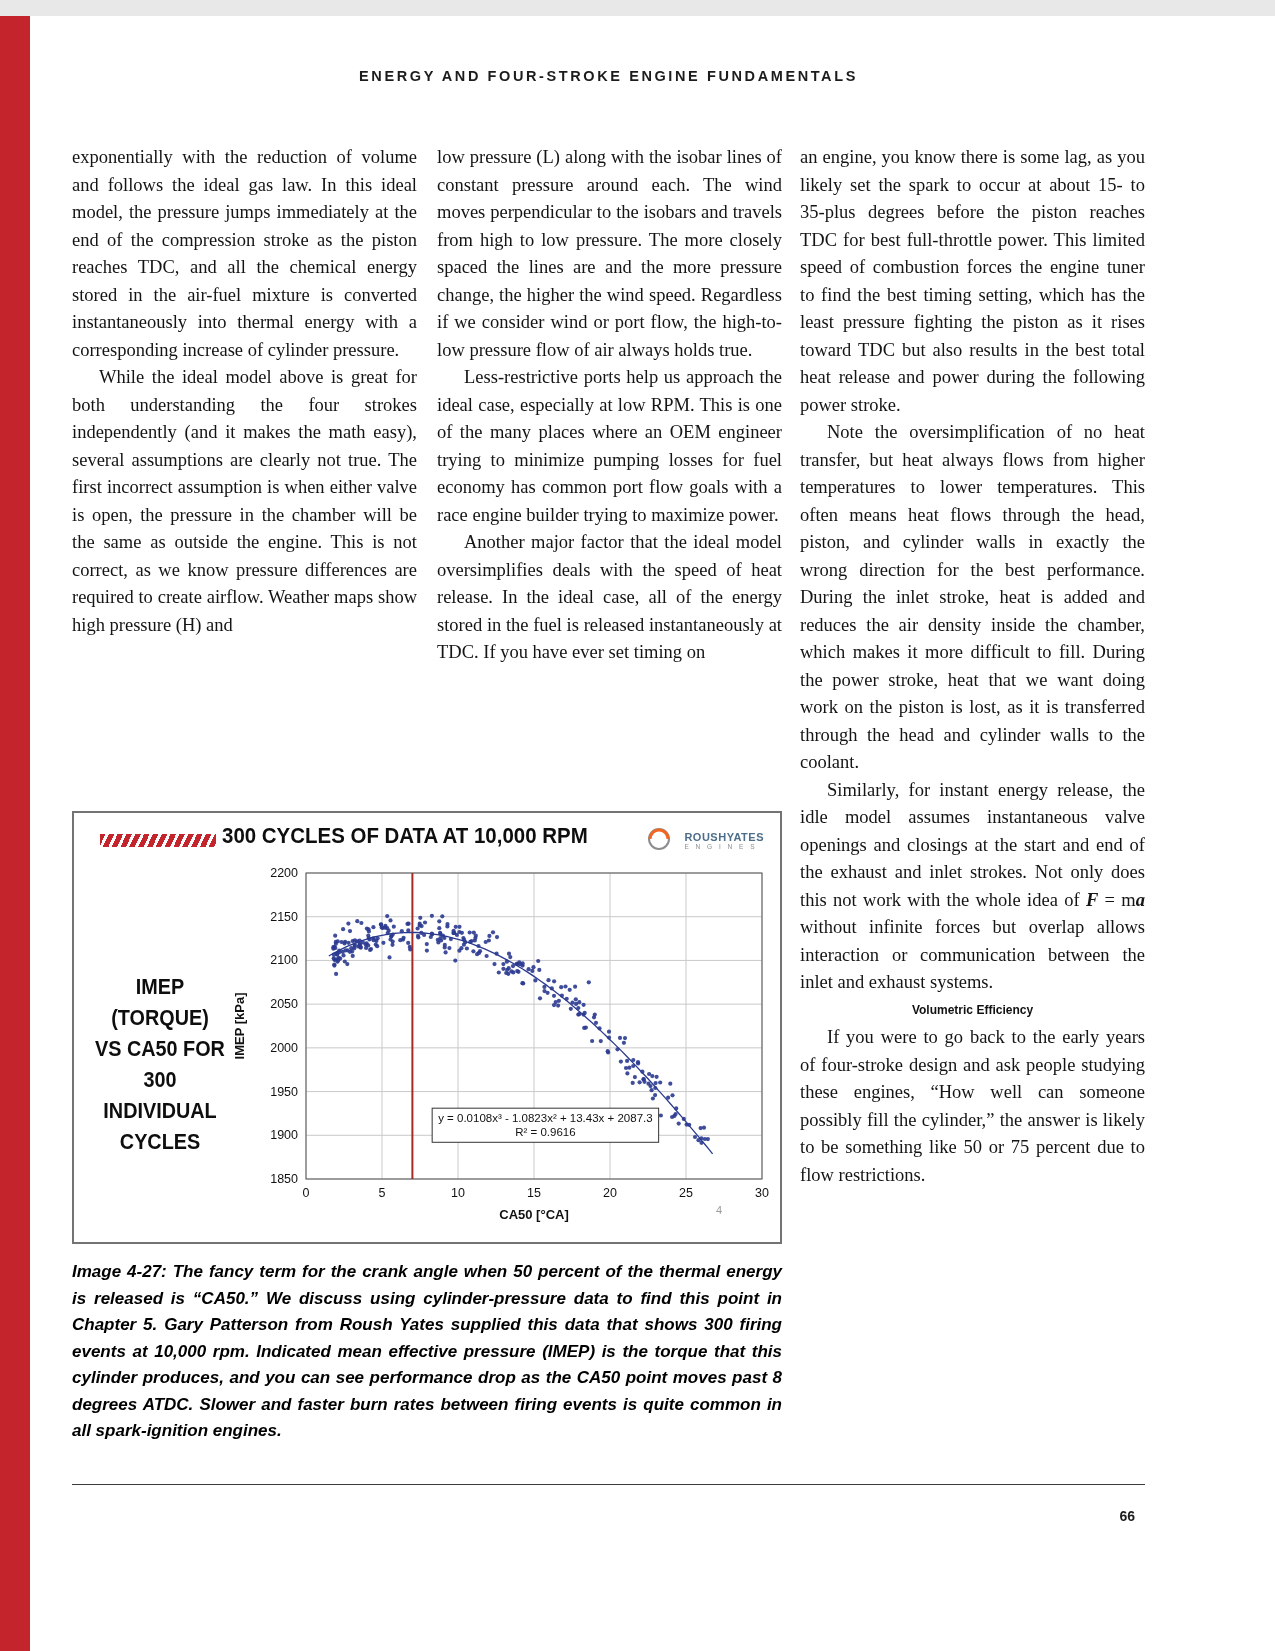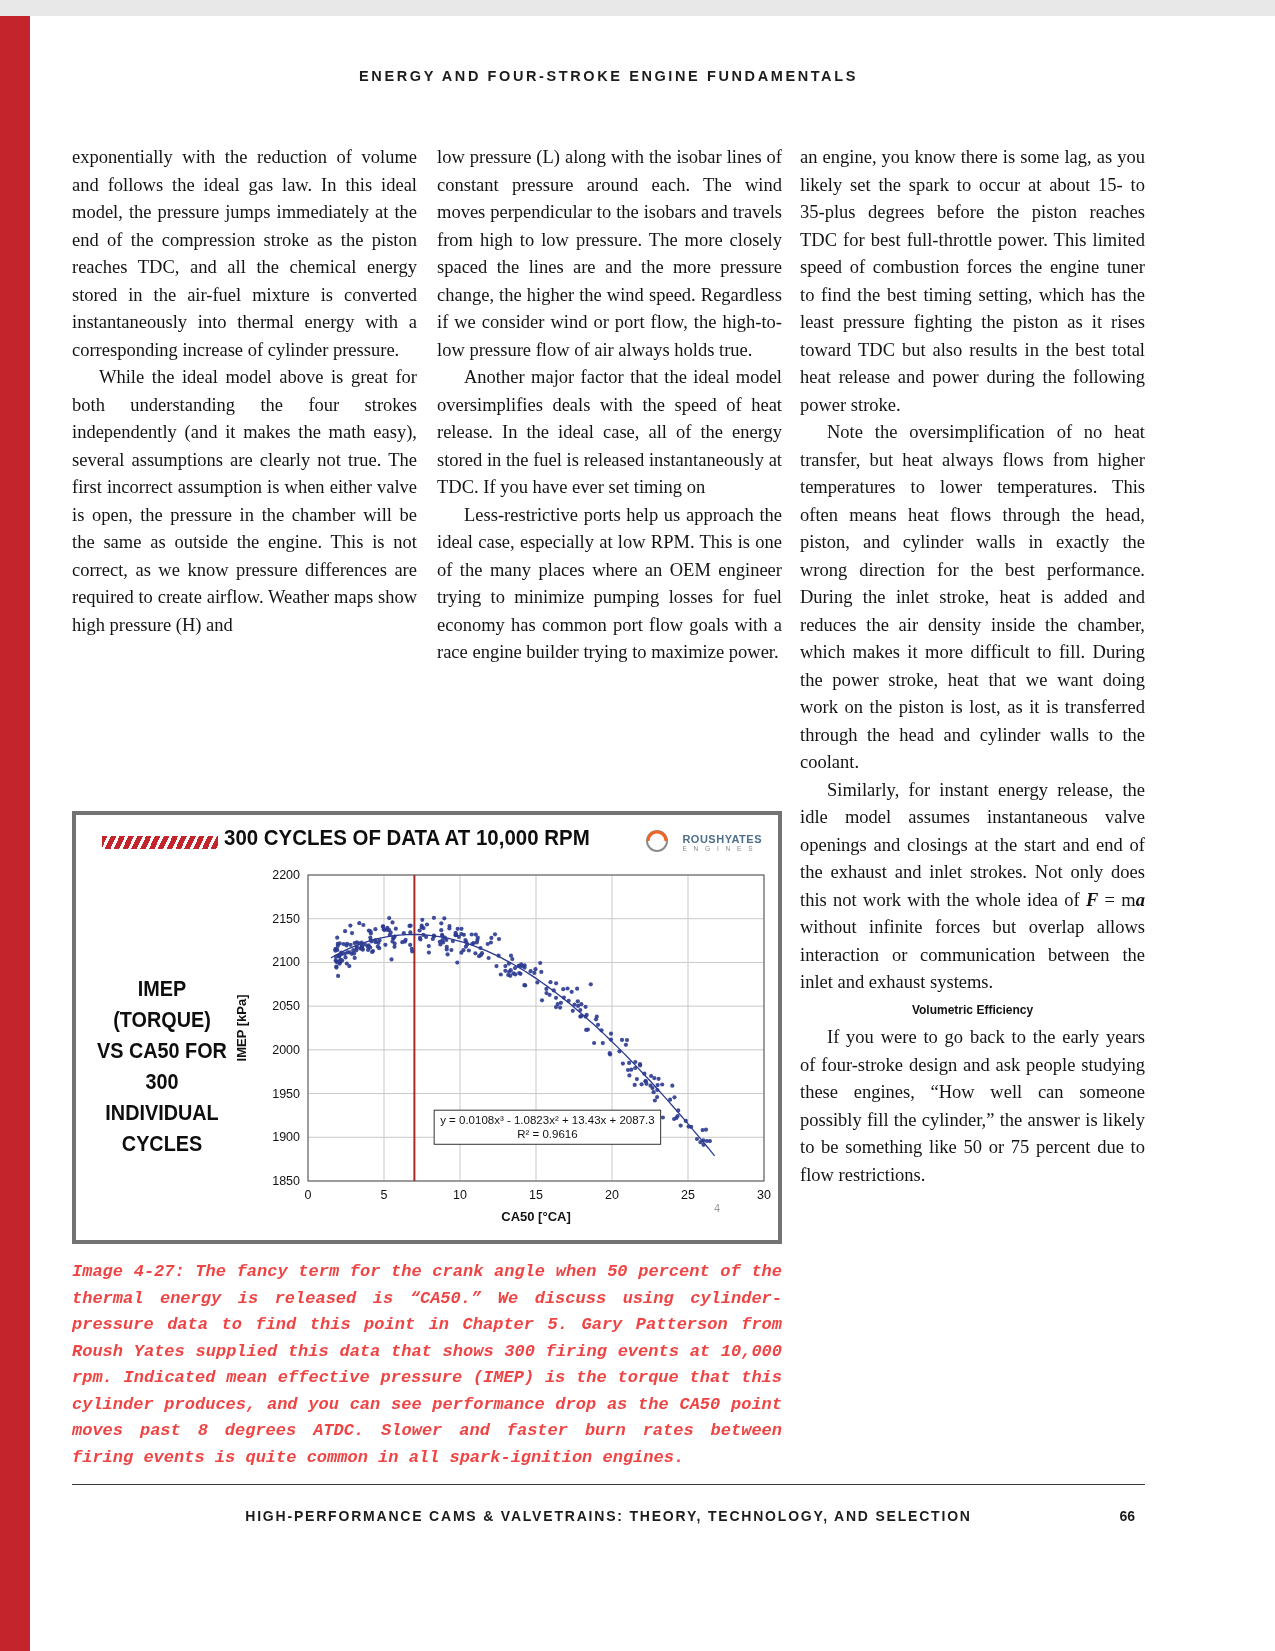--- a/index.html
+++ b/index.html
@@ -16,43 +16,43 @@
   .col3{left:800px;}
   .col p{margin:0;}
   .col p.indent{text-indent:27px;}
   .subhead-italic{font-family:"Liberation Sans",sans-serif;font-style:italic;
         font-size:17px;color:#2e2e2e;margin:16px 0 8px 0;text-align:left;}
   .section-head{font-family:"Liberation Sans",sans-serif;font-weight:bold;
         font-size:12px;text-align:center;margin:22px 0 18px 0;color:#111;}
   .bi{font-weight:bold;font-style:italic;}
   
   .figure{position:absolute;left:72px;top:795px;width:710px;height:433px;
-        background:#ffffff;border:4px solid #737373;box-sizing:border-box;}
+        background:#ffffff;border:2px solid #737373;box-sizing:border-box;}
   .hatch{position:absolute;left:26px;top:21px;width:116px;height:13px;
         background:repeating-linear-gradient(115deg,#c4242b 0 5px,#ffffff 5px 8px);}
   .fig-title{position:absolute;left:148px;top:10px;font-family:"Liberation Sans",sans-serif;
         font-weight:bold;font-size:22px;color:#0e0e0e;transform:scaleX(0.93);
         transform-origin:left center;white-space:nowrap;}
   .logo{position:absolute;right:16px;top:14px;display:flex;align-items:center;gap:13px;}
   .logo-texts{display:flex;flex-direction:column;line-height:1.1;}
   .logo-main{font-family:"Liberation Sans",sans-serif;font-weight:bold;font-size:11px;
         color:#4d6e8a;letter-spacing:0.5px;}
   .logo-sub{font-family:"Liberation Sans",sans-serif;font-size:6.5px;color:#8a8d8f;
         letter-spacing:2.5px;}
   .side-label{position:absolute;left:10px;top:158px;width:152px;text-align:center;
         font-family:"Liberation Sans",sans-serif;font-weight:bold;font-size:22px;
         line-height:31px;color:#0e0e0e;white-space:pre-line;transform:scaleX(0.9);
         transform-origin:center;}
   .chart-wrap{position:absolute;left:140px;top:48px;width:560px;height:378px;}
   .chart-wrap svg{font-family:"Liberation Sans",sans-serif;}
   .slide-num{position:absolute;right:58px;bottom:26px;font-family:"Liberation Sans",sans-serif;
         font-size:11px;color:#9a9a9a;}
   .caption{position:absolute;left:72px;top:1243px;width:710px;
-        font-family:Liberation Mono, monospace;font-weight:bold;font-style:italic;
-        font-size:17px;line-height:26.5px;text-align:justify;color:#ef4444;}
+        font-family:Liberation Sans, sans-serif;font-weight:bold;font-style:italic;
+        font-size:17px;line-height:26.5px;text-align:justify;color:#000000;}
   .footer-rule{position:absolute;left:72px;top:1468px;width:1073px;height:1px;background:#3a3a3a;}
   .footer{position:absolute;left:72px;top:1492px;width:1073px;
         font-family:"Liberation Sans",sans-serif;font-weight:bold;font-size:14px;
         letter-spacing:1.8px;color:#1c1c1c;text-align:center;}
   .page-num{position:absolute;right:10px;top:0;letter-spacing:0;}
 </style>
 </head>
 <body>
 
 <div class="page">
@@ -60,22 +60,22 @@
 
   <div class="running-header">ENERGY AND FOUR-STROKE ENGINE FUNDAMENTALS</div>
 
   <div class="col col1">
     <p>exponentially with the reduction of volume and follows the ideal gas law. In this ideal model, the pressure jumps immediately at the end of the compression stroke as the piston reaches TDC, and all the chemical energy stored in the air-fuel mixture is converted instantaneously into thermal energy with a corresponding increase of cylinder pressure.</p>
     <p class="indent">While the ideal model above is great for both understanding the four strokes independently (and it makes the math easy), several assumptions are clearly not true. The first incorrect assumption is when either valve is open, the pressure in the chamber will be the same as outside the engine. This is not correct, as we know pressure differences are required to create airflow. Weather maps show high pressure (H) and</p>
   </div>
 
   <div class="col col2">
     <p>low pressure (L) along with the isobar lines of constant pressure around each. The wind moves perpendicular to the isobars and travels from high to low pressure. The more closely spaced the lines are and the more pressure change, the higher the wind speed. Regardless if we consider wind or port flow, the high-to-low pressure flow of air always holds true.</p>
+    <p class="indent">Less-restrictive ports help us approach the ideal case, especially at low RPM. This is one of the many places where an OEM engineer trying to minimize pumping losses for fuel economy has common port flow goals with a race engine builder trying to maximize power.</p>
     <p class="indent">Another major factor that the ideal model oversimplifies deals with the speed of heat release. In the ideal case, all of the energy stored in the fuel is released instantaneously at TDC. If you have ever set timing on</p>
-    <p class="indent">Less-restrictive ports help us approach the ideal case, especially at low RPM. This is one of the many places where an OEM engineer trying to minimize pumping losses for fuel economy has common port flow goals with a race engine builder trying to maximize power.</p>
   </div>
 
   <div class="col col3">
     <p>an engine, you know there is some lag, as you likely set the spark to occur at about 15- to 35-plus degrees before the piston reaches TDC for best full-throttle power. This limited speed of combustion forces the engine tuner to find the best timing setting, which has the least pressure fighting the piston as it rises toward TDC but also results in the best total heat release and power during the following power stroke.</p>
     <p class="indent">Note the oversimplification of no heat transfer, but heat always flows from higher temperatures to lower temperatures. This often means heat flows through the head, piston, and cylinder walls in exactly the wrong direction for the best performance. During the inlet stroke, heat is added and reduces the air density inside the chamber, which makes it more difficult to fill. During the power stroke, heat that we want doing work on the piston is lost, as it is transferred through the head and cylinder walls to the coolant.</p>
     <p class="indent"><span>Similarly, for instant energy release, the idle model assumes instantaneous valve openings and closings at the start and end of the exhaust and inlet strokes. Not only does this not work with the whole idea of </span><span class="bi">F</span><span> = m</span><span class="bi">a</span><span> without infinite forces but overlap allows interaction or communication between the inlet and exhaust systems.</span></p>
     <p class="section-head">Volumetric Efficiency</p>
     <p class="indent">If you were to go back to the early years of four-stroke design and ask people studying these engines, “How well can someone possibly fill the cylinder,” the answer is likely to be something like 50 or 75 percent due to flow restrictions.</p>
   </div>
 
@@ -442,16 +442,15 @@
           <text x="331.4" y="275.18285714285713" text-anchor="middle" font-size="11.5" fill="#111">R² = 0.9616</text>
         </svg>
     </div>
     <div class="slide-num">4</div>
   </div>
 
   <div class="caption">Image 4-27: The fancy term for the crank angle when 50 percent of the thermal energy is released is “CA50.” We discuss using cylinder-pressure data to find this point in Chapter 5. Gary Patterson from Roush Yates supplied this data that shows 300 firing events at 10,000 rpm. Indicated mean effective pressure (IMEP) is the torque that this cylinder produces, and you can see performance drop as the CA50 point moves past 8 degrees ATDC. Slower and faster burn rates between firing events is quite common in all spark-ignition engines.</div>
 
   <div class="footer-rule"></div>
   <div class="footer">
-    <span>HIGH-PERFORMANCE CAMS &amp; VALVETRAINS: THEORY, TECHNOLOGY, AND SELECTION</span>
     <span class="page-num">66</span>
   </div>
 </div>
 
 </body></html>

